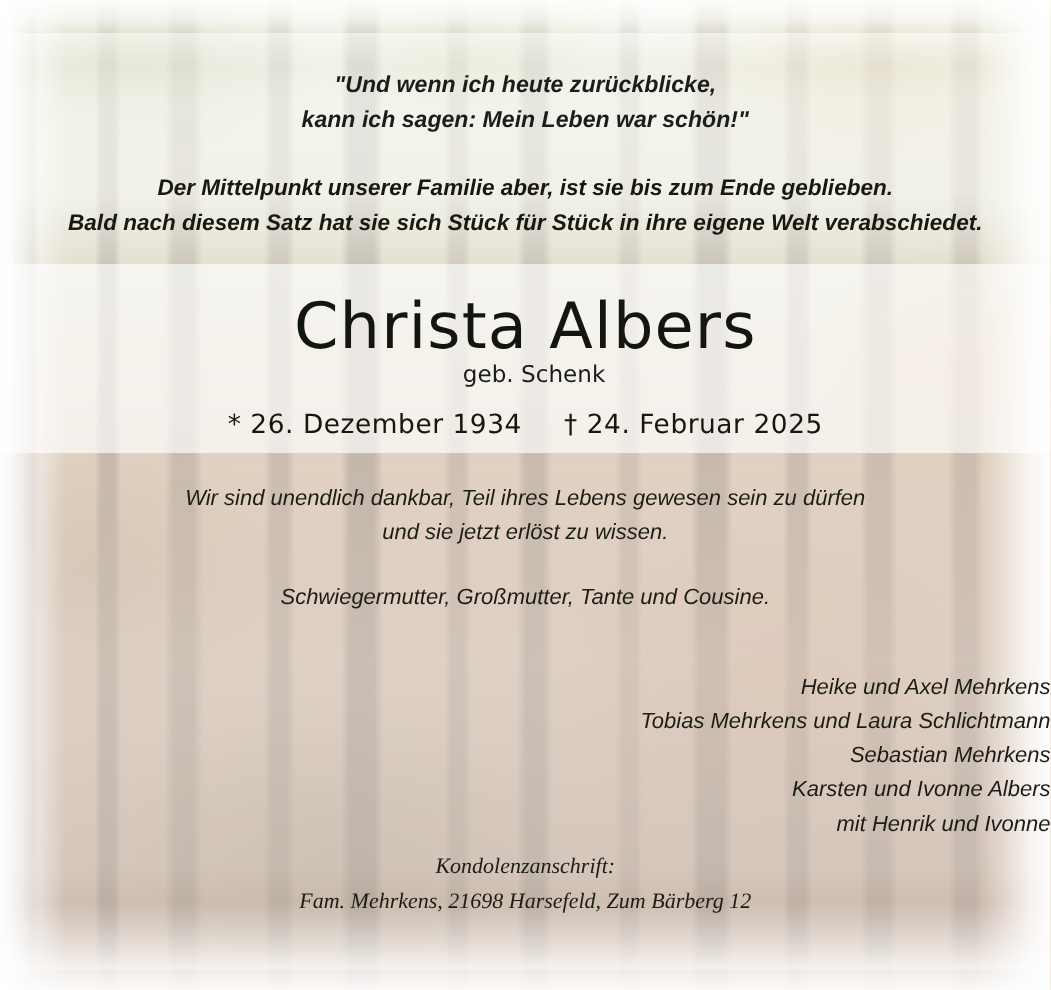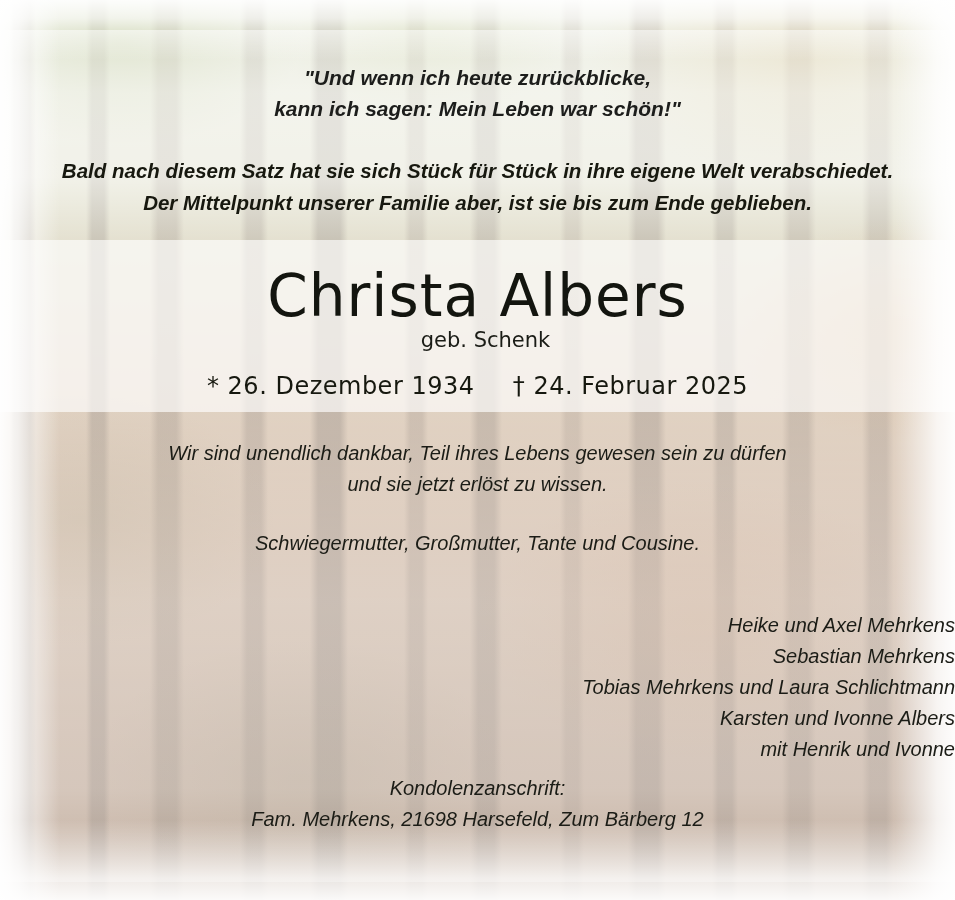--- a/index.html
+++ b/index.html
@@ -176,21 +176,21 @@
     font-style: italic;
     font-size: 20px;
     line-height: 31px;
     color: #1b1c16;
     text-align: right;
   }
   .condolence {
     position: absolute;
     top: 773px;
     left: 0; right: 0;
-    font-family: Liberation Sans, sans-serif;
+    font-family: Liberation Serif, serif;
     font-style: italic;
     font-size: 20px;
     line-height: 31px;
     color: #1b1c16;
   }
   .line { display: block; }
 </style>
 </head>
 <body>
 
@@ -205,22 +205,22 @@
   <div class="bg-layer vignette"></div>
 
   <div class="content">
 
     <div class="quote">
       <span class="line">"Und wenn ich heute zurückblicke,</span>
       <span class="line">kann ich sagen: Mein Leben war schön!"</span>
     </div>
 
     <div class="intro">
+      <span class="line">Der Mittelpunkt unserer Familie aber, ist sie bis zum Ende geblieben.</span>
       <span class="line">Bald nach diesem Satz hat sie sich Stück für Stück in ihre eigene Welt verabschiedet.</span>
-      <span class="line">Der Mittelpunkt unserer Familie aber, ist sie bis zum Ende geblieben.</span>
     </div>
 
     <div class="name">Christa Albers</div>
     <div class="maiden">geb. Schenk</div>
     <div class="dates">
       <span>* 26. Dezember 1934</span>
       <span class="sep"></span>
       <span>† 24. Februar 2025</span>
     </div>
 
@@ -228,22 +228,22 @@
       <span class="line">Wir sind unendlich dankbar, Teil ihres Lebens gewesen sein zu dürfen</span>
       <span class="line">und sie jetzt erlöst zu wissen.</span>
     </div>
 
     <div class="para para-farewell">
       <span class="line">Schwiegermutter, Großmutter, Tante und Cousine.</span>
     </div>
 
     <div class="names-list">
       <span class="line">Heike und Axel Mehrkens</span>
+      <span class="line">Tobias Mehrkens und Laura Schlichtmann</span>
       <span class="line">Sebastian Mehrkens</span>
-      <span class="line">Tobias Mehrkens und Laura Schlichtmann</span>
       <span class="line">Karsten und Ivonne Albers</span>
       <span class="line">mit Henrik und Ivonne</span>
     </div>
 
     <div class="condolence">
       <span class="line">Kondolenzanschrift:</span>
       <span class="line">Fam. Mehrkens, 21698 Harsefeld, Zum Bärberg 12</span>
     </div>
 
   </div>

